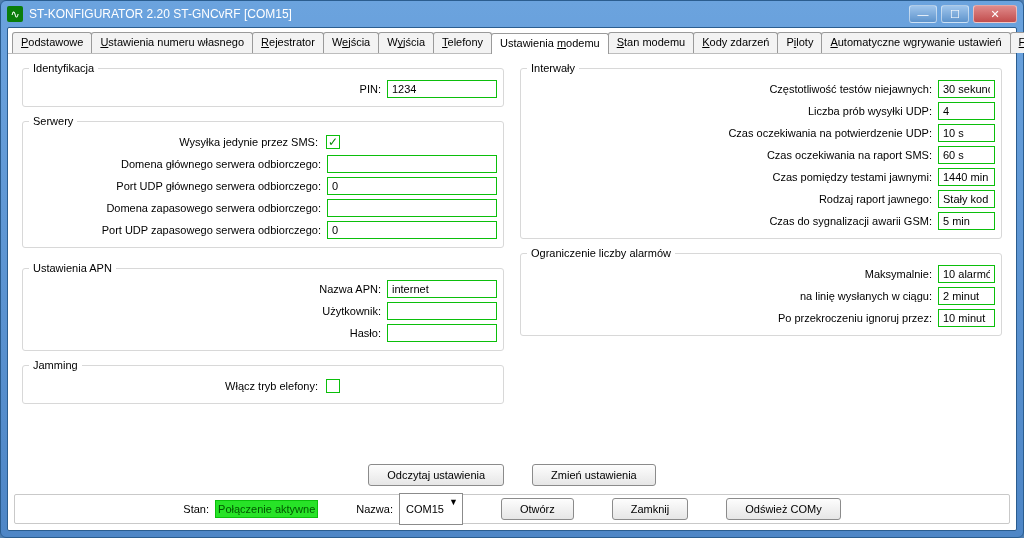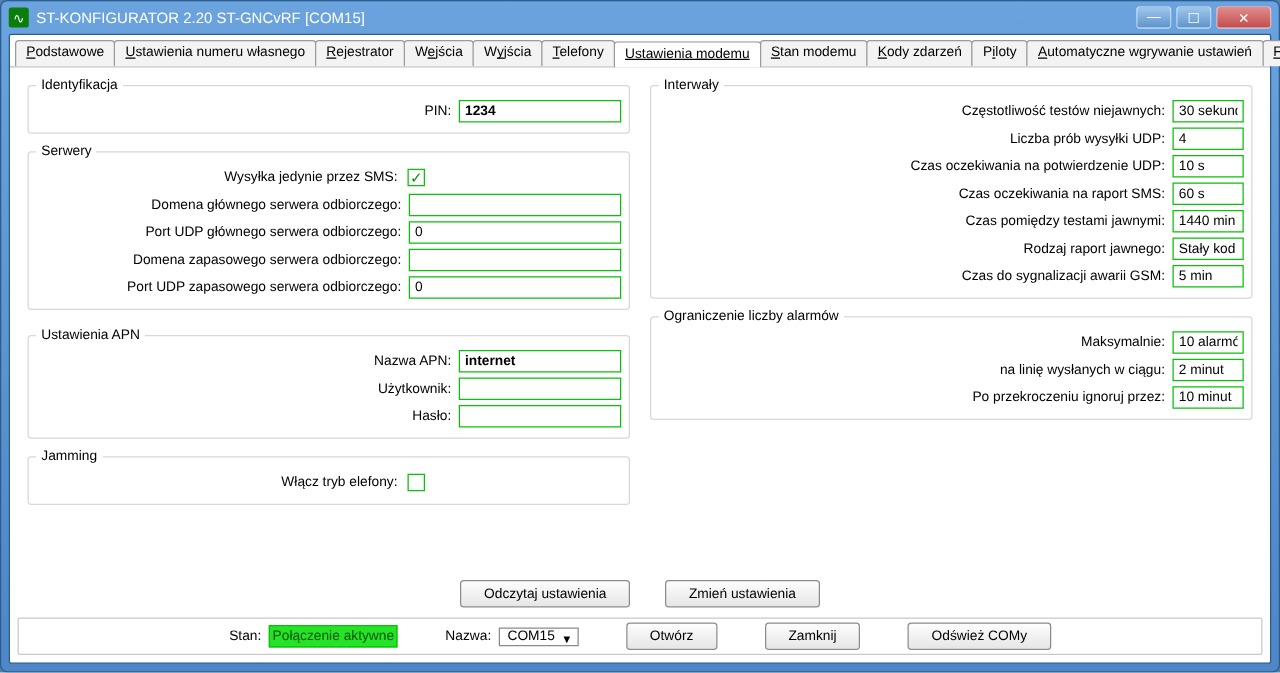--- a/index.html
+++ b/index.html
@@ -72,41 +72,40 @@
     white-space:nowrap;
     cursor:pointer;
     position:relative;
     color:#000;
   }
   .tab.active {
     background:#fff;
     top:1px;
     padding-bottom:5px;
     z-index:2;
-    text-decoration:underline;
   }
   .underline { text-decoration: underline; text-decoration-skip-ink: none; }
   .content {
     position:absolute;
     top:30px; left:6px; right:6px; bottom:40px;
     display:flex;
   }
   .col { width:50%; padding:4px 8px 0 8px; }
   .row { display:flex; align-items:center; height:22px; margin-bottom:0px; }
   .row > label { flex:1; text-align:right; padding-right:6px; color:#000;}
   .inp {
     border:1px solid #0bbf0b;
     height:18px;
     padding:1px 4px;
     font-size:11px;
     color:#000;
     background:#fff;
     outline:none;
   }
-  .w-130 { width:130px;font-weight:bold;}
+  .w-130 { width:110px;}
   .w-170 { width:170px;}
   .w-65  { width:57px;}
   .check {
     width:14px;height:14px;border:1px solid #0bbf0b;display:inline-flex;align-items:center;justify-content:center;
     margin-left:2px;cursor:pointer;
   }
   .check.on::after { content:"✓"; color:#0a8a0a; font-size:12px; line-height:12px;}
   fieldset {
     border:1px solid #d8d8d8;
     border-radius:3px;
@@ -145,21 +144,21 @@
   .conn-badge{
     border:1px solid #0bbf0b;
     background:#27e327;
     color:#005700;
     padding:2px 2px;
     font-size:11px;
   }
   .combo{
     border:1px solid #8b8b8b;
     padding:1px 18px 1px 6px;
-    height:15px;
+    height:32px;
     position:relative;
     background:#fff;
     cursor:pointer;
     display:inline-flex;align-items:center;
   }
   .combo::after{
     content:"▼";
     font-size:9px;
     position:absolute;right:4px;top:3px;color:#000;
   }

